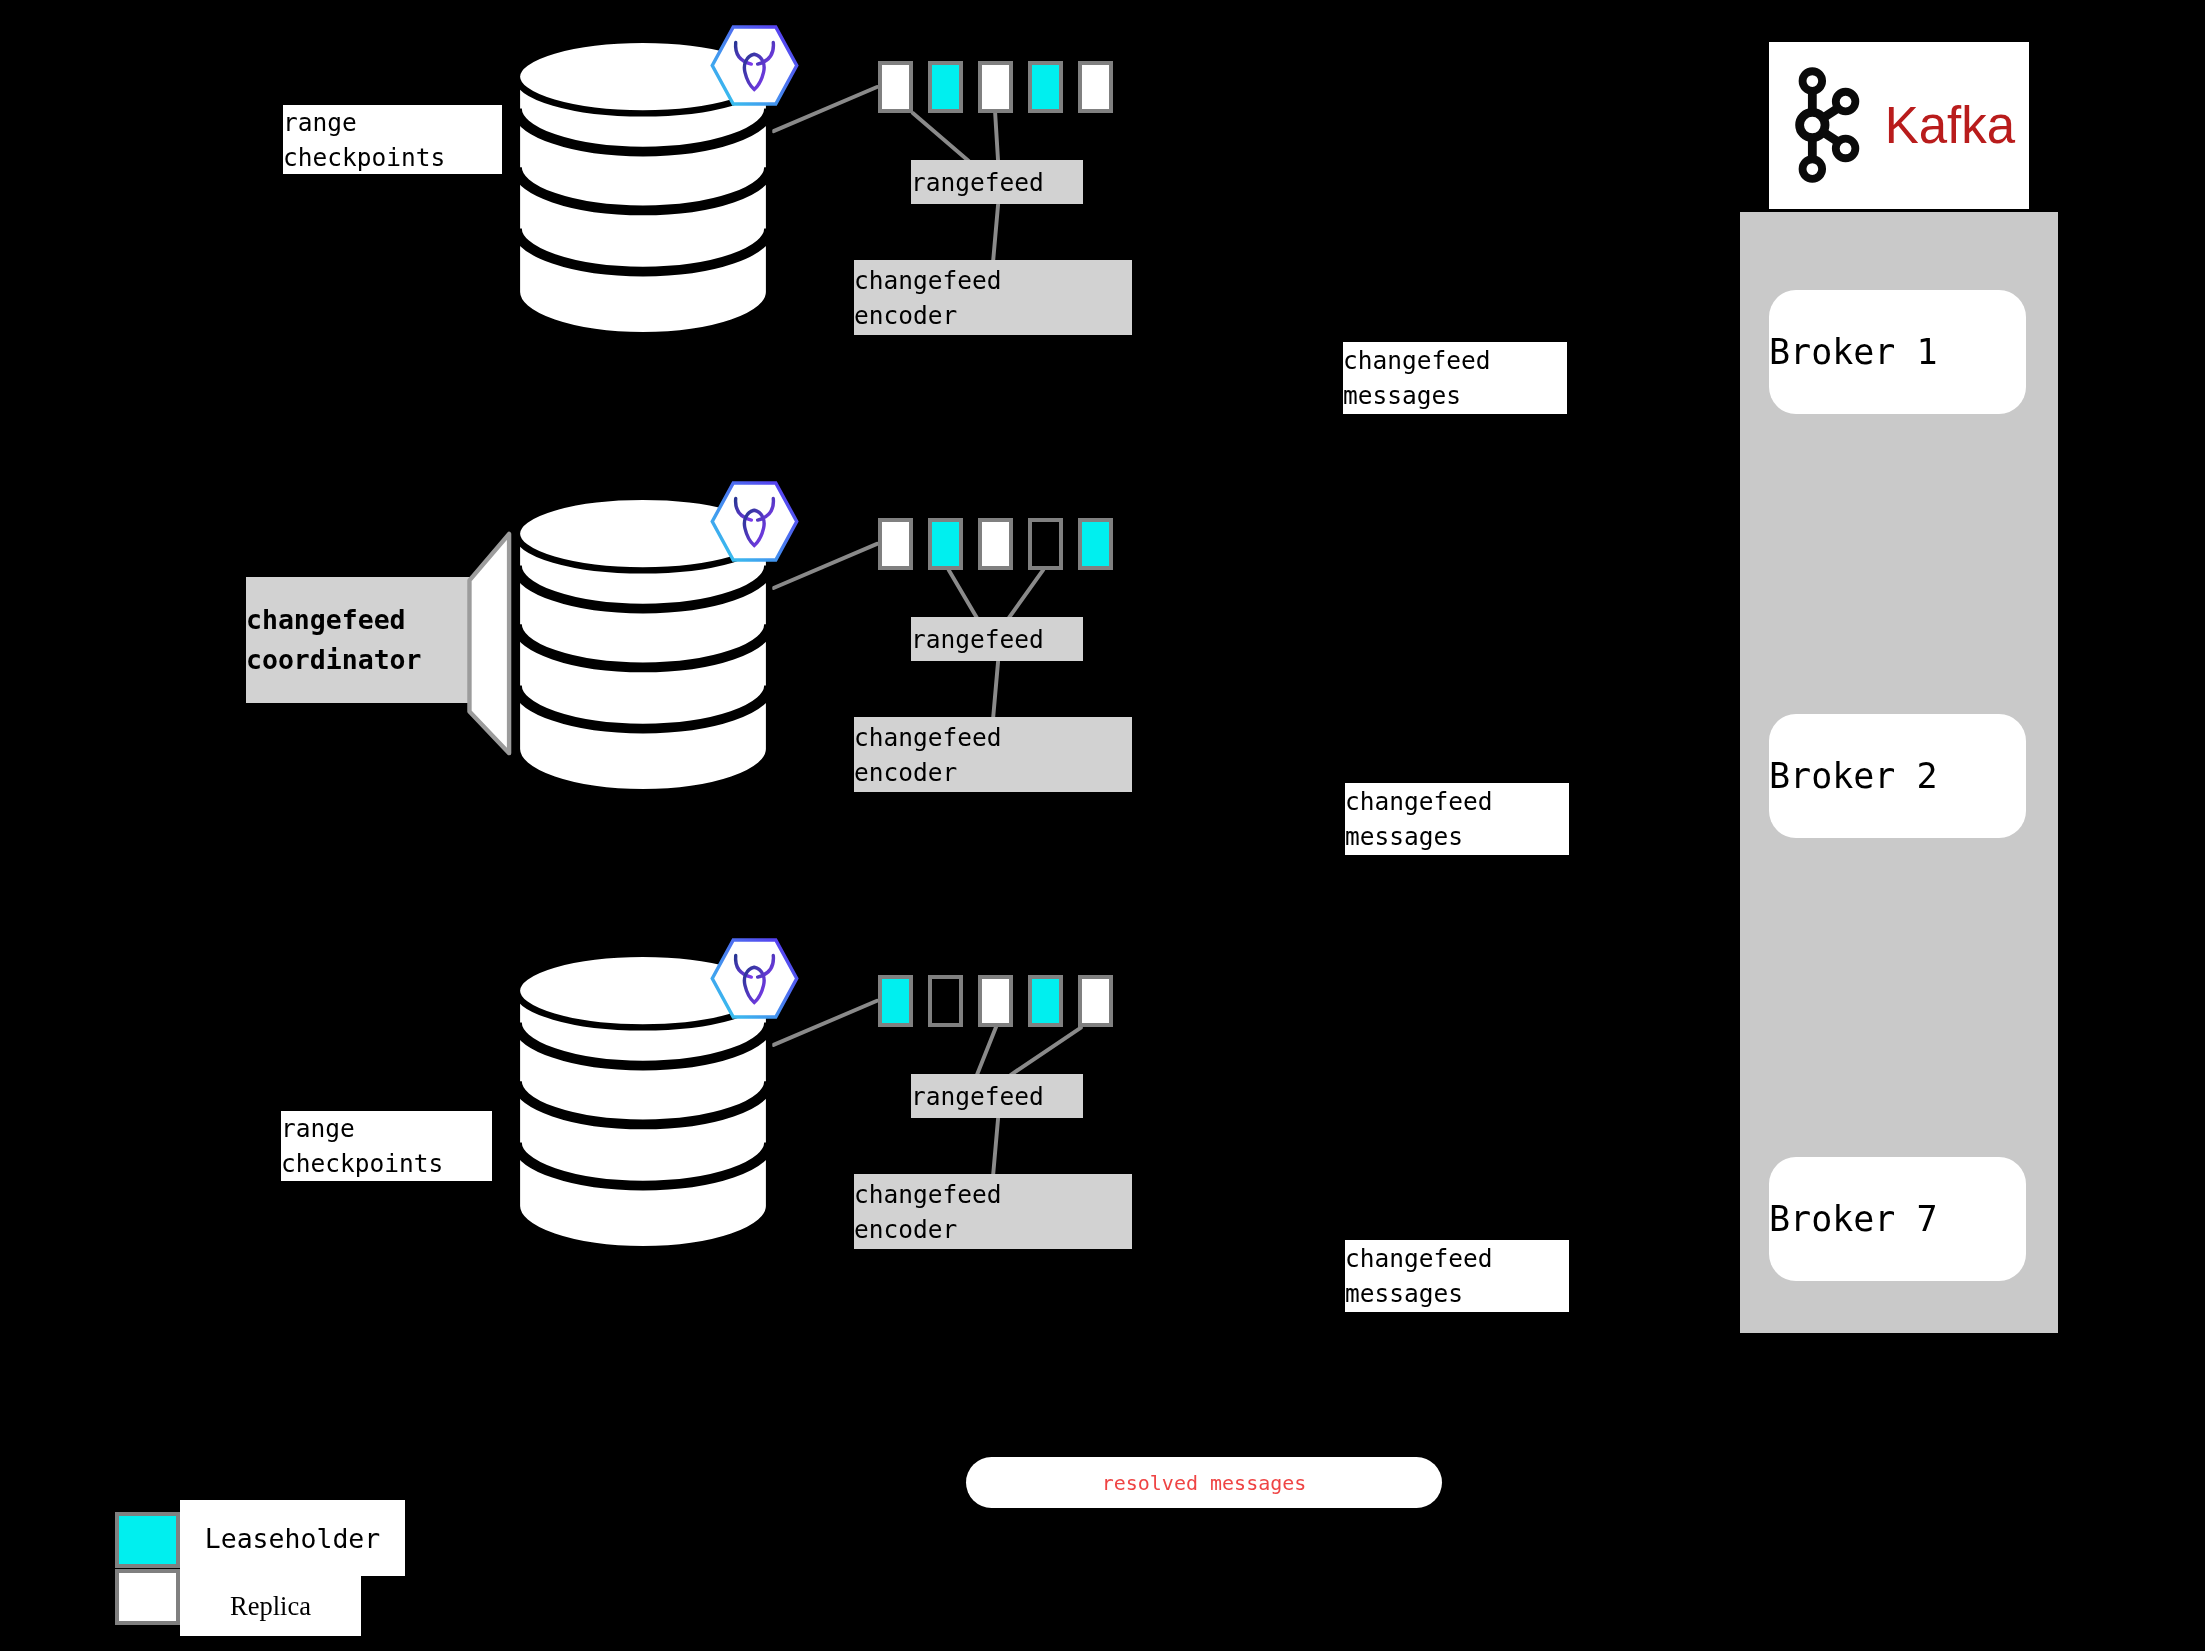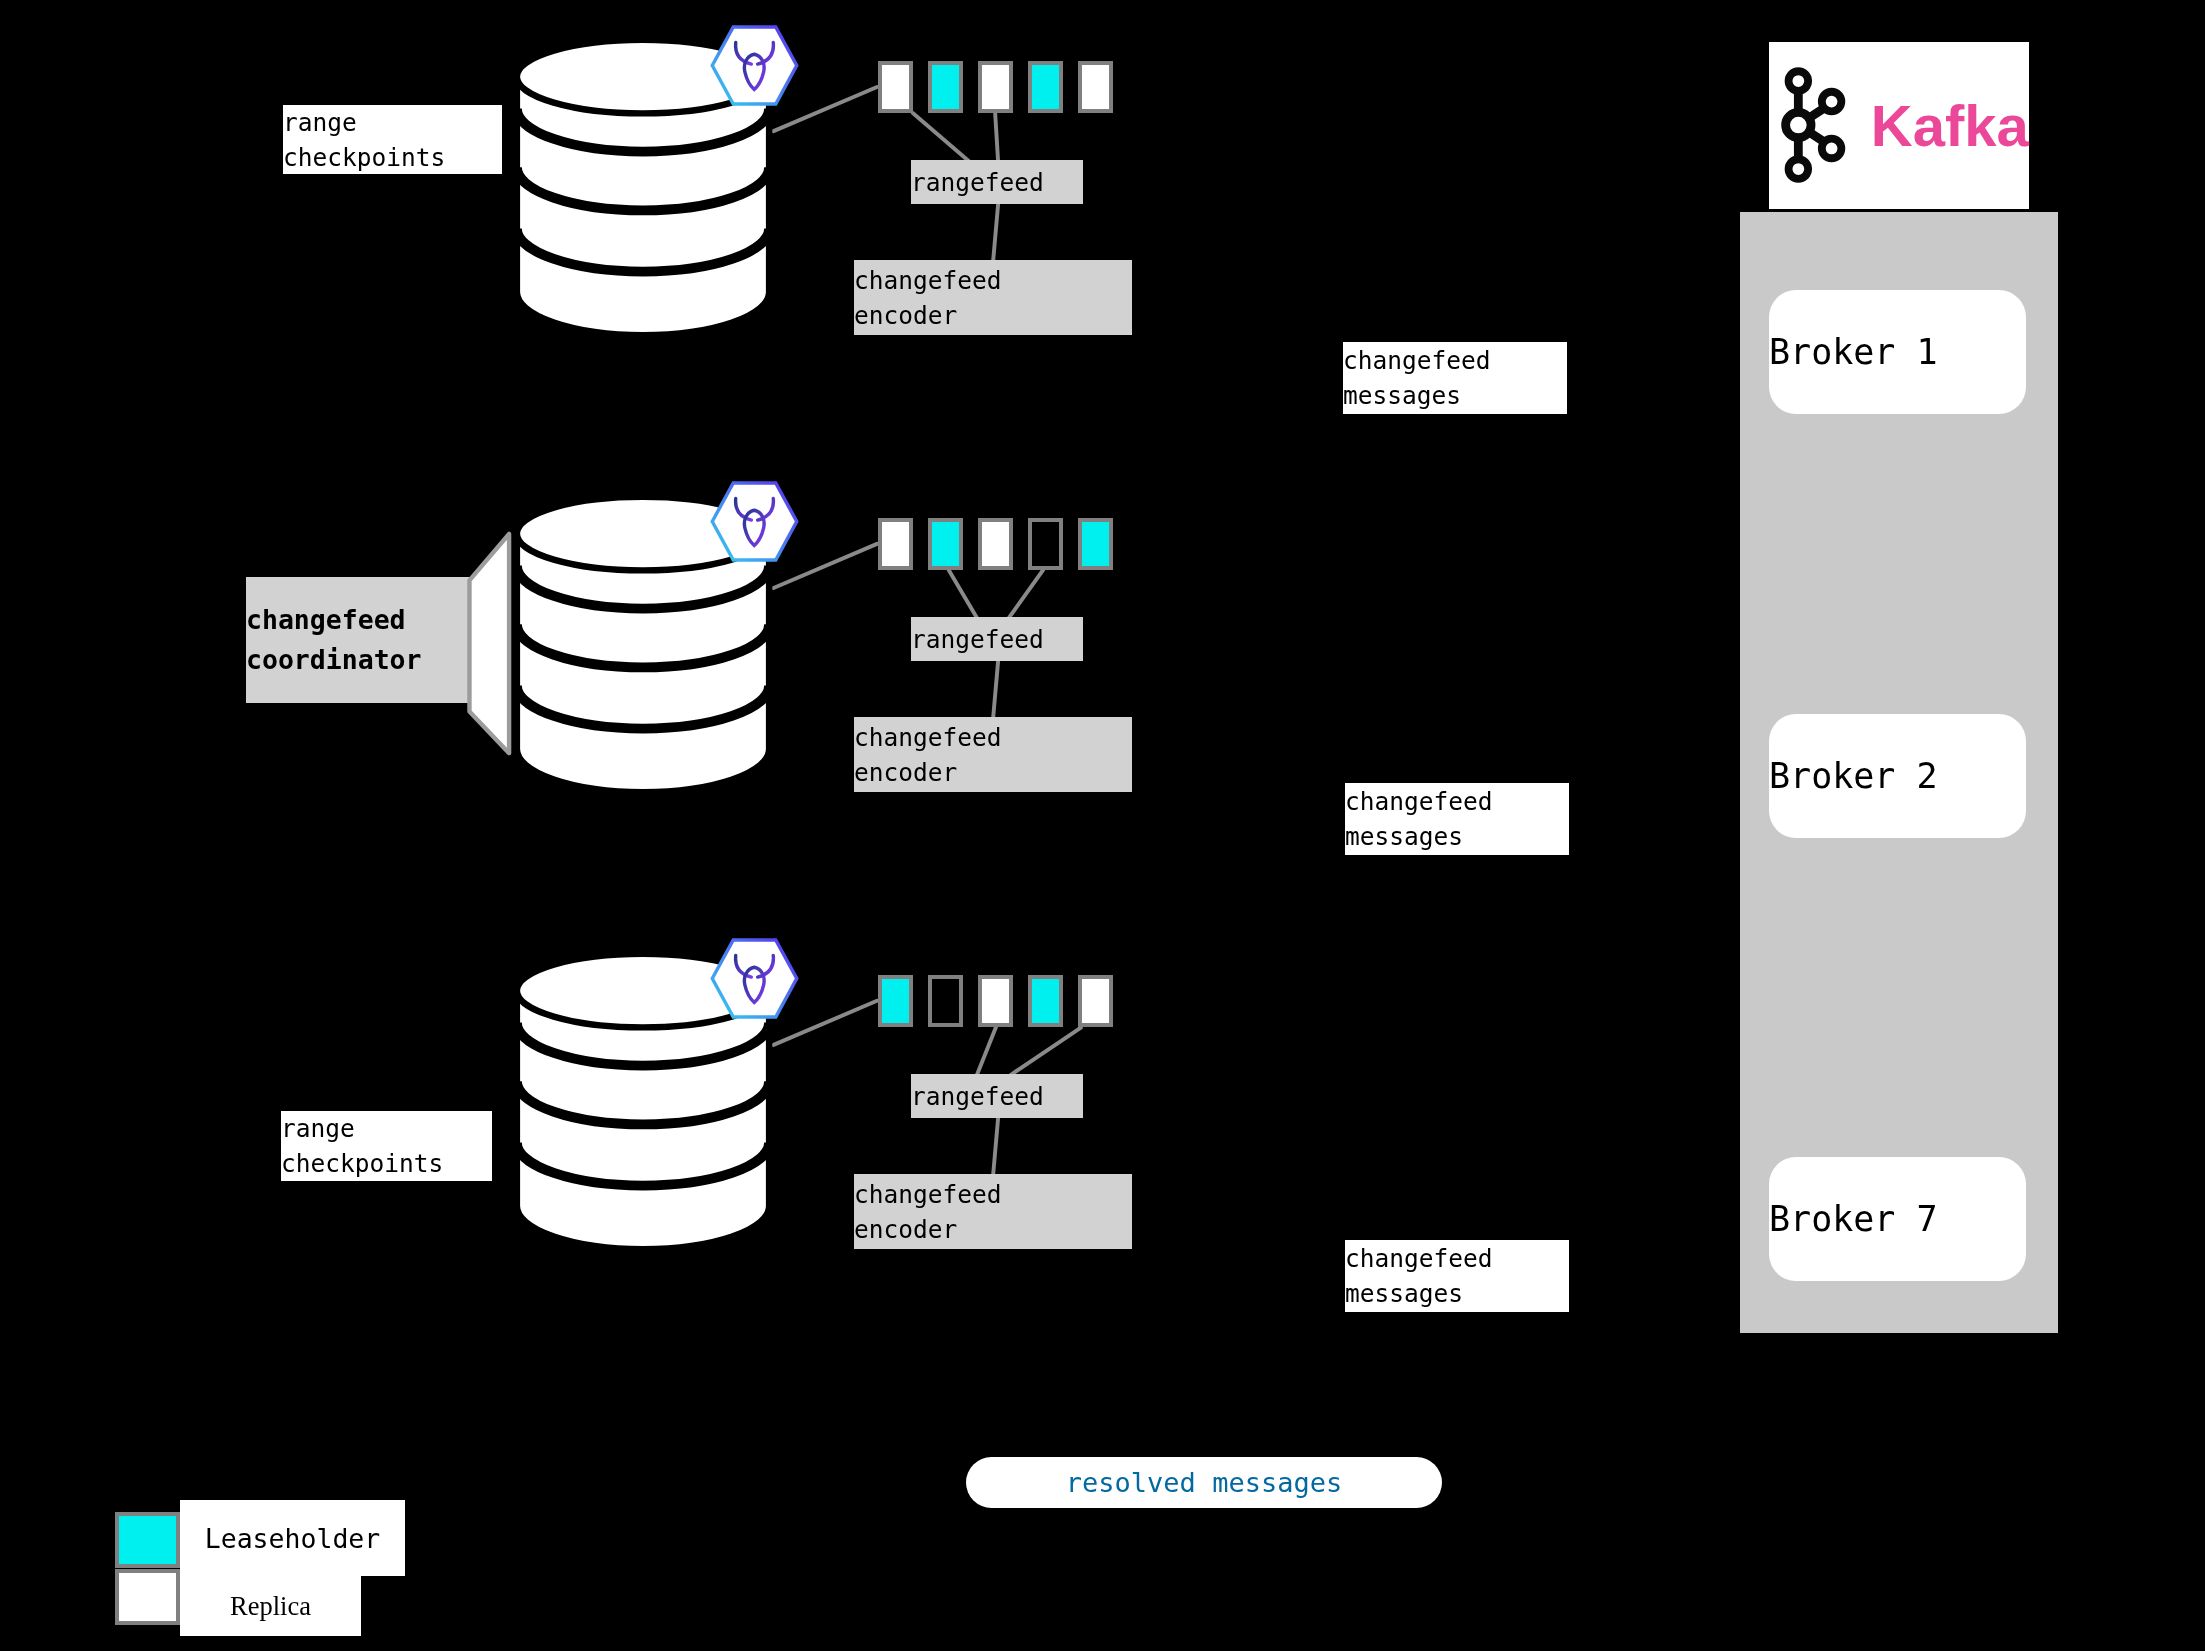--- a/index.html
+++ b/index.html
@@ -12,22 +12,22 @@
   .lbl{font-size:24.5px;line-height:35px;white-space:nowrap;}
   .node-label{font-size:30px;font-weight:bold;color:#ffffff;text-align:center;white-space:nowrap;}
   .sq{position:absolute;width:35px;height:52px;border:4.9px solid #808080;box-sizing:border-box;background:#000;}
   .sq[data-status="leaseholder"]{background:#00efef;}
   .sq[data-status="replica"]{background:#ffffff;}
   .sq[data-status="empty"]{background:transparent;}
   .broker{position:absolute;left:1769px;width:257px;height:124px;background:#fff;border-radius:27px;
           display:flex;align-items:center;justify-content:flex-start;font-size:35px;color:#000;white-space:nowrap;}
   .legend-sq{position:absolute;left:115px;width:65px;height:56px;border:4.4px solid #808080;box-sizing:border-box;}
   .pill{background:#fff;border-radius:29px;display:flex;align-items:center;justify-content:center;
-        font-size:27px;color:#0369a1;}
-  .kafka-word{font-family:"Liberation Sans",sans-serif;font-weight:bold;font-size:58px;color:#ec4899;}
+        font-size:20px;color:#ef4444;}
+  .kafka-word{font-family:"Liberation Sans",sans-serif;font-weight:normal;font-size:51px;color:#b91c1c;}
   svg{display:block;}
 </style>
 </head>
 <body>
 
 <div id="stage">
 
   <svg class="abs" style="left:0;top:0" width="2205" height="1652" viewBox="0 0 4498 3369">
     <g stroke="#8a8a8a" stroke-width="8" stroke-linecap="round">
       <line x1="1578" y1="267" x2="1789" y2="177"></line>

